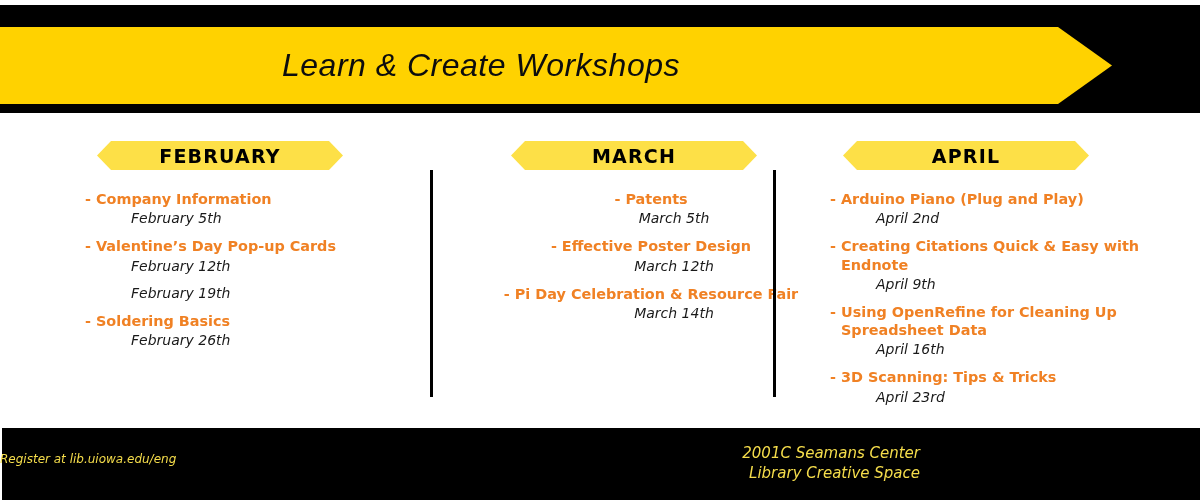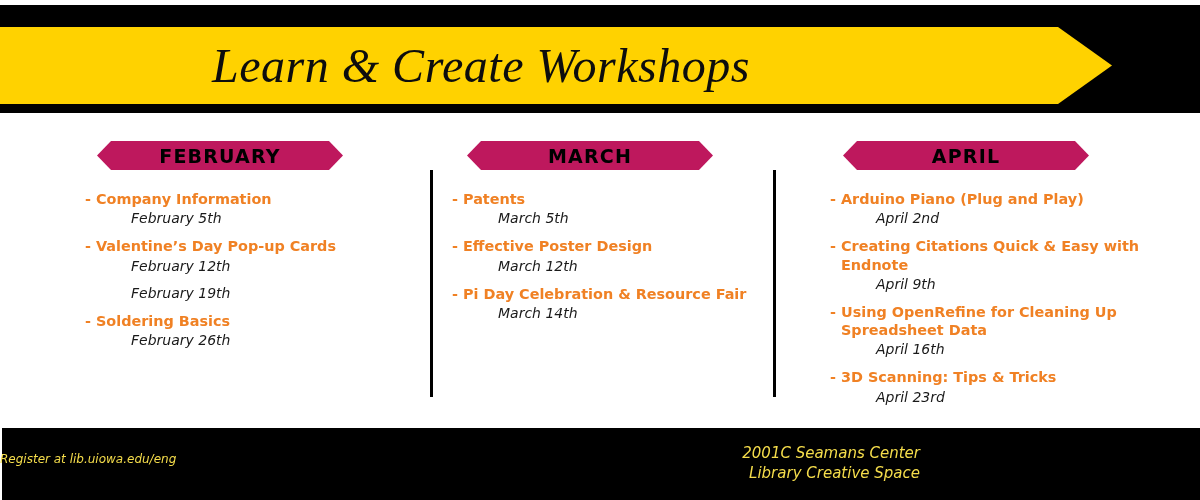--- a/index.html
+++ b/index.html
@@ -31,53 +31,53 @@
     top: 22px;
     width: 1112px;
     height: 77px;
     background: #FFD200;
     clip-path: polygon(0 0, 1058px 0, 1112px 50%, 1058px 100%, 0 100%);
     display: flex;
     align-items: center;
     justify-content: center;
   }
   .title-text {
-    font-family: Liberation Serif, serif;
+    font-family: Liberation Sans, sans-serif;
     font-style: italic;
     font-weight: normal;
-    font-size: 48px;
+    font-size: 32px;
     color: #0d0d0d;
     letter-spacing: 0.5px;
     padding-right: 150px;
     white-space: nowrap;
   }
 
   
   .columns {
     position: absolute;
     left: 0;
     top: 138px;
     width: 1200px;
     height: 285px;
   }
   .column {
     position: absolute;
     top: 0;
     width: 340px;
   }
   .col-feb { left: 75px; }
-  .col-mar { left: 422px; }
+  .col-mar { left: 466px; text-align: center; }
   .col-apr { left: 800px; }
 
   .month-banner {
     position: relative;
     width: 246px;
     height: 29px;
     margin: 3px 0 0 22px;
-    background: #be185d;
+    background: #fde047;
     clip-path: polygon(14px 0, 232px 0, 246px 50%, 232px 100%, 14px 100%, 0 50%);
     display: flex;
     align-items: center;
     justify-content: center;
   }
   .col-mar .month-banner { margin-left: 45px; }
   .col-apr .month-banner { margin-left: 43px; }
   .month-label {
     font-family: "DejaVu Sans", sans-serif;
     font-weight: bold;

